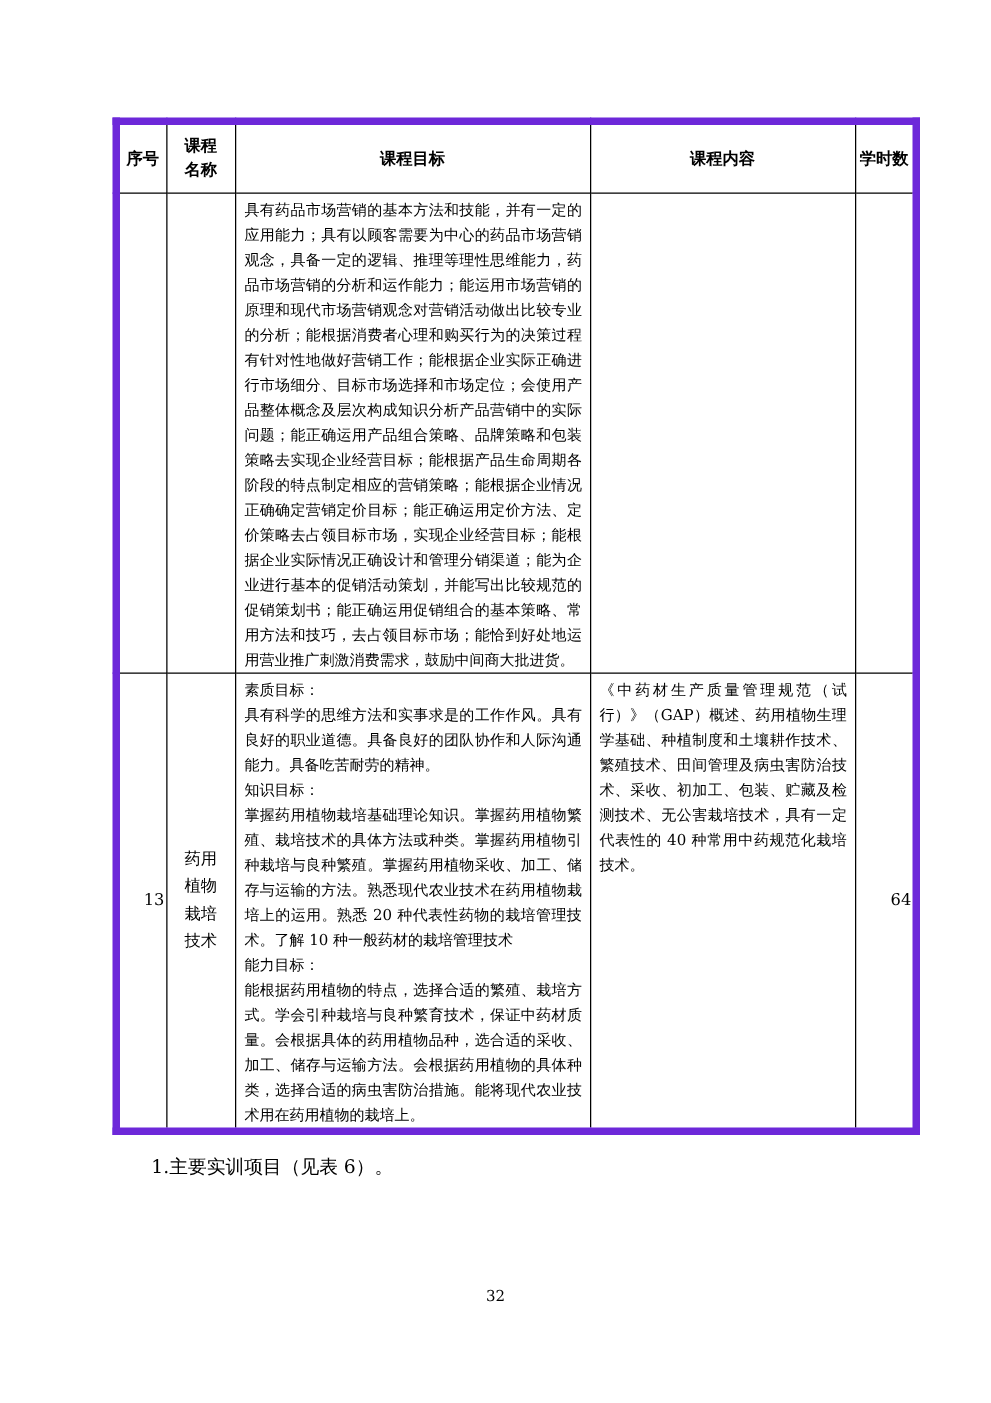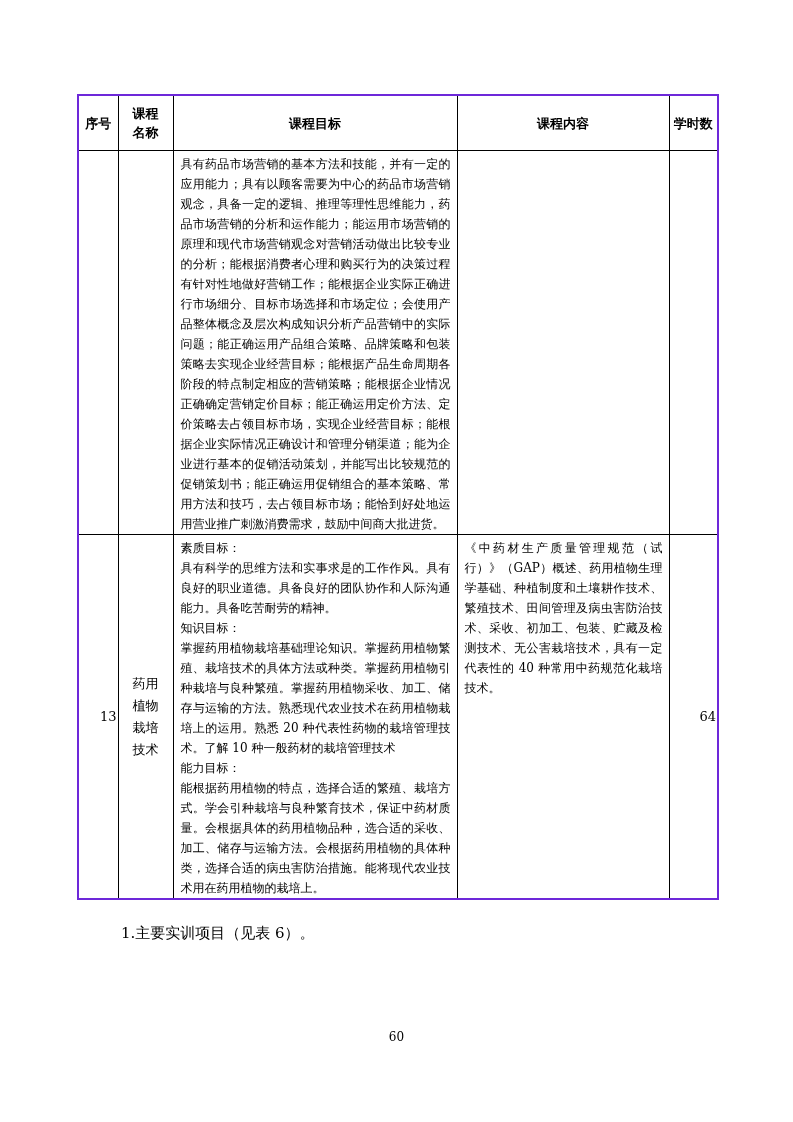--- a/index.html
+++ b/index.html
@@ -7,26 +7,26 @@
     position: relative;
     width: 793px;
     height: 1122px;
     background: #ffffff;
     color: #000000;
     font-family: "DejaVu Serif", "Liberation Serif", serif;
     overflow: hidden;
   }
   table.course-table {
     position: absolute;
-    left: 77px;
+    left: 90px;
     top: 94px;
     width: 640px;
     border-collapse: collapse;
     table-layout: fixed;
-    border: 2px solid #6d28d9;
+    border: 6px solid #6d28d9;
   }
   .course-table th, .course-table td {
     border: 1px solid #000000;
     box-sizing: border-box;
     overflow: hidden;
   }
   .course-table thead tr { height: 44px; }
   .course-table th {
     font-weight: bold;
     font-size: 13px;
@@ -124,15 +124,15 @@
 掌握药用植物栽培基础理论知识。掌握药用植物繁殖、栽培技术的具体方法或种类。掌握药用植物引种栽培与良种繁殖。掌握药用植物采收、加工、储存与运输的方法。熟悉现代农业技术在药用植物栽培上的运用。熟悉 20 种代表性药物的栽培管理技术。了解 10 种一般药材的栽培管理技术
 能力目标：
 能根据药用植物的特点，选择合适的繁殖、栽培方式。学会引种栽培与良种繁育技术，保证中药材质量。会根据具体的药用植物品种，选合适的采收、加工、储存与运输方法。会根据药用植物的具体种类，选择合适的病虫害防治措施。能将现代农业技术用在药用植物的栽培上。</td>
         <td class="c-content">《中药材生产质量管理规范（试行）》（GAP）概述、药用植物生理学基础、种植制度和土壤耕作技术、繁殖技术、田间管理及病虫害防治技术、采收、初加工、包装、贮藏及检测技术、无公害栽培技术，具有一定代表性的 40 种常用中药规范化栽培技术。</td>
         <td class="c-hours">64</td>
       </tr>
     </tbody>
   </table>
 
   <p class="section-paragraph">1.主要实训项目（见表 6）。</p>
-  <div class="page-number">60</div>
+  <div class="page-number">32</div>
 
 </div>
 
 </body></html>

